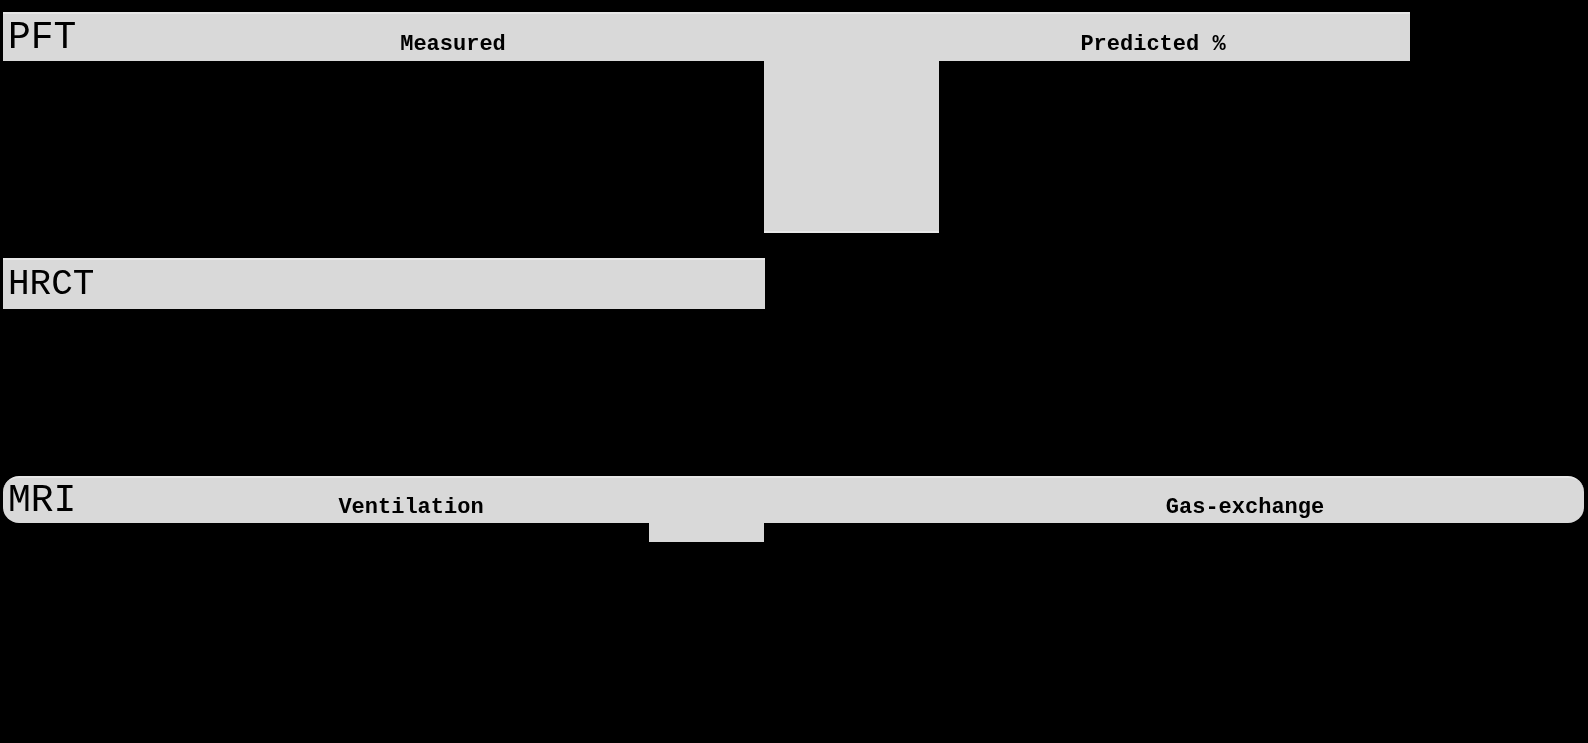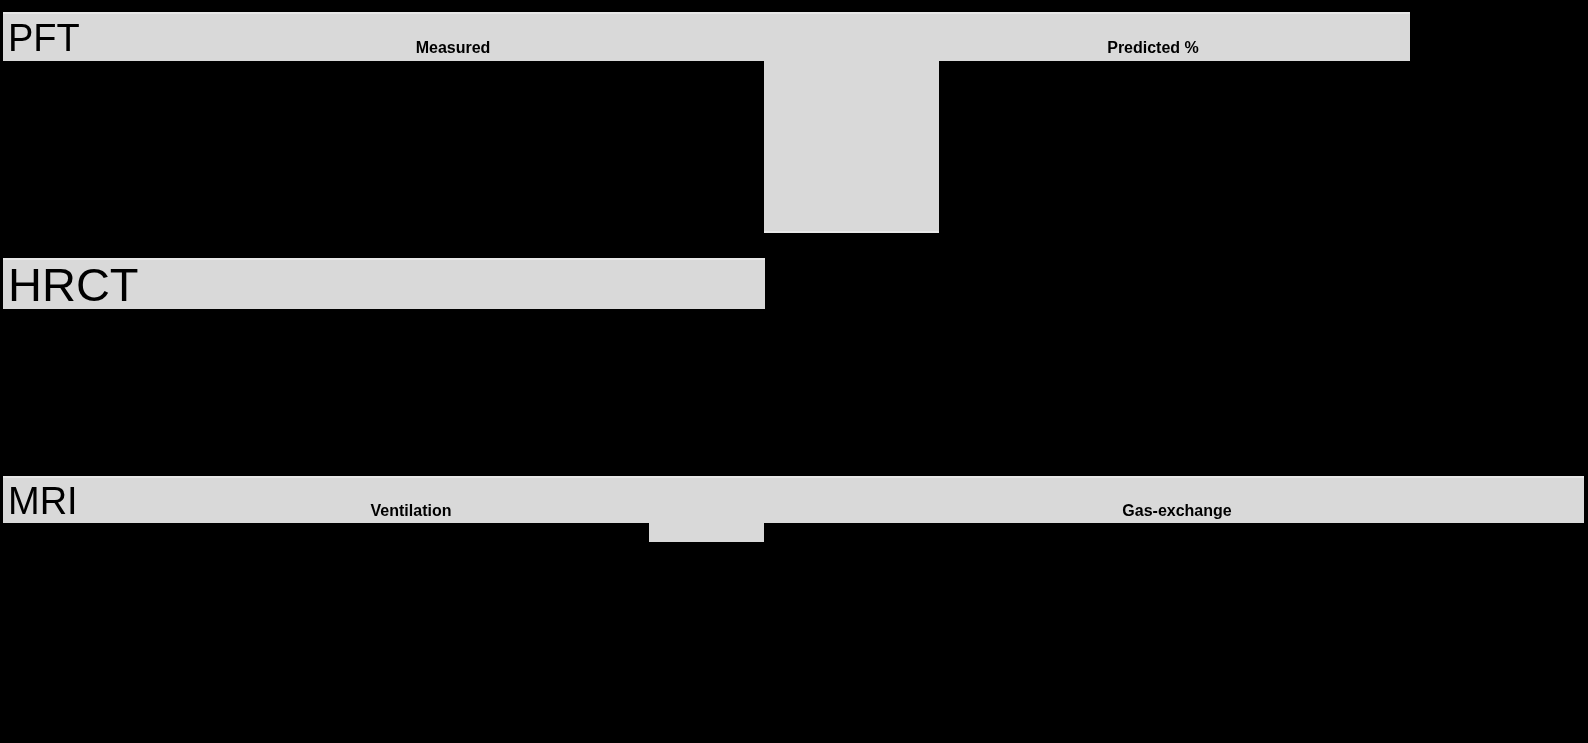--- a/index.html
+++ b/index.html
@@ -9,58 +9,58 @@
     --text: #000000;
   }
   * { box-sizing: border-box; margin: 0; padding: 0; }
   html, body { background: var(--page-bg); }
   .canvas {
     position: relative;
     width: 1588px;
     height: 542px;
     background: var(--page-bg);
     overflow: hidden;
-    font-family: Liberation Sans, sans-serif;
+    font-family: Liberation Mono, monospace;
     color: var(--text);
   }
   .cell {
     position: absolute;
     background: var(--cell-bg);
   }
   .bar { display: flex; align-items: center; }
   .bar.bordered-top { border-top: 2px solid var(--cell-border); }
   .row-label {
     font-size: 38px;
     font-weight: 400;
     line-height: 1;
     padding-left: 5px;
     letter-spacing: 0px;
     white-space: nowrap;
   }
-  .row-label.hrct { font-size: 47px; }
+  .row-label.hrct { font-size: 36px; }
   .col-label {
     position: absolute;
     transform: translateX(-50%);
-    font-size: 16px;
+    font-size: 22px;
     font-weight: 700;
     line-height: 1;
     white-space: nowrap;
   }
   
   .pft-bar   { left: 3px;   top: 12px;  width: 1407px; height: 49px; }
   .pft-measured  { left: 450px;  bottom: 5px; }
   .pft-predicted { left: 1150px; bottom: 5px; }
   
   .pft-divider-block { left: 764px; top: 61px; width: 175px; height: 172px; border-bottom: 2px solid var(--cell-border); }
   
   .hrct-bar { left: 3px; top: 258px; width: 762px; height: 51px; }
   
-  .mri-bar  { left: 3px; top: 476px; width: 1581px; height: 47px; }
+  .mri-bar  { left: 3px; top: 476px; width: 1581px; height: 47px; border-radius: 16px; }
   .mri-ventilation { left: 408px;  bottom: 4px; }
-  .mri-gasexchange { left: 1174px; bottom: 4px; }
+  .mri-gasexchange { left: 1242px; bottom: 4px; }
   
   .mri-divider-block { left: 649px; top: 523px; width: 115px; height: 203px; }
 </style>
 </head>
 <body>
 
 <div class="canvas">
 
   <div class="cell bar bordered-top pft-bar">
     <span class="row-label">PFT</span>

